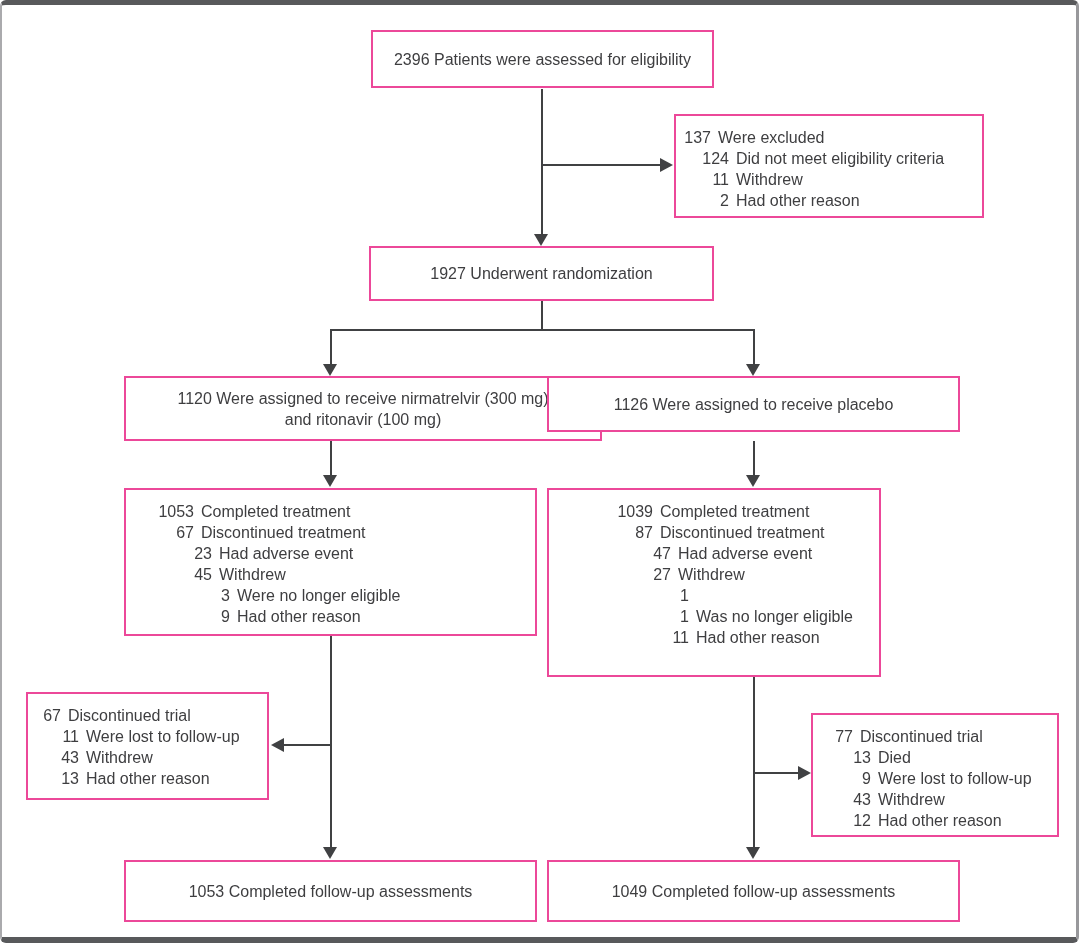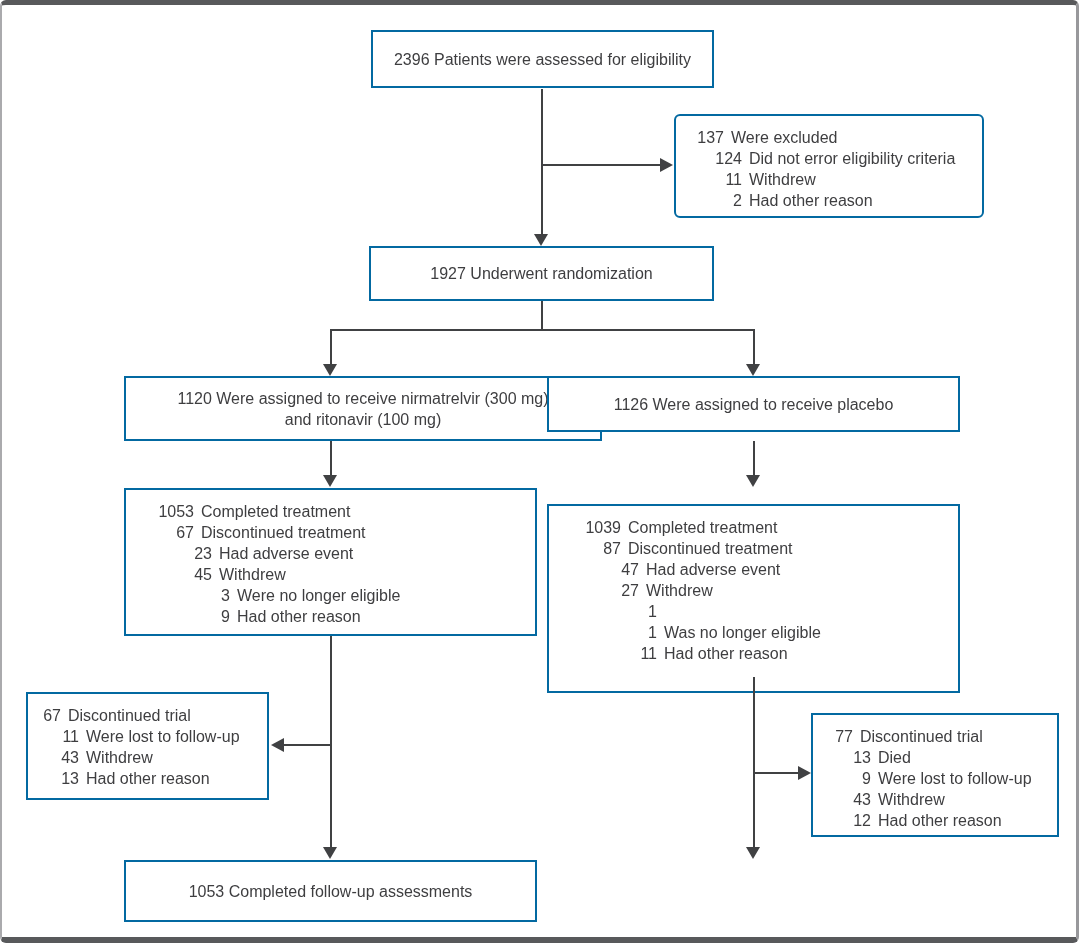--- a/index.html
+++ b/index.html
@@ -2,41 +2,41 @@
 <html><head>
 <meta charset="utf-8">
 <style>
   html,body{margin:0;padding:0;background:#ffffff;}
   body{font-family:"Liberation Sans", sans-serif; font-size:16px; line-height:21px; color:#3e3e40;}
 
   .canvas{position:relative; width:1079px; height:943px; box-sizing:border-box; background:#ffffff;
     border-top:5px solid #58595b; border-bottom:6px solid #58595b;
     border-left:2px solid #aaaaad; border-right:3px solid #98989b; border-radius:6px; overflow:hidden;}
 
-  .box{position:absolute; border:2px solid #0369a1; background:#ffffff; box-sizing:border-box;}
+  .box{position:absolute; border:2px solid #ec4899; background:#ffffff; box-sizing:border-box;}
   .box.center{display:flex; align-items:center; justify-content:center; text-align:center; white-space:pre-line;}
 
   .list{padding-top:11px;}
   .line{display:flex; align-items:flex-start;}
   .num{flex:none; text-align:right;}
   .txt{margin-left:7px; white-space:pre;}
   .w4 .num{width:36px}
   .w3 .num{width:27px}
   .w2 .num{width:18px}
   .line.lv1{margin-left:18px}
   .line.lv2{margin-left:36px}
 
   
   #box-assessed   {left:369px; top:25px;  width:343px; height:58px;}
-  #box-excluded   {left:672px; top:109px; width:310px; height:104px; padding-left:21px;border-radius:6px;}
+  #box-excluded   {left:672px; top:109px; width:310px; height:104px; padding-left:8px;}
   #box-randomized {left:367px; top:241px; width:345px; height:55px;}
   #box-assign-n   {left:122px; top:371px; width:478px; height:65px;}
   #box-assign-p   {left:545px; top:371px; width:413px; height:56px;}
   #box-treat-n    {left:122px; top:483px; width:413px; height:148px; padding-left:32px;}
-  #box-treat-p    {left:545px; top:483px; width:413px; height:189px; padding-left:36px;margin-top:16px;}
+  #box-treat-p    {left:545px; top:483px; width:334px; height:189px; padding-left:68px;}
   #box-disc-n     {left:24px;  top:687px; width:243px; height:108px; padding-left:15px;}
   #box-disc-p     {left:809px; top:708px; width:248px; height:124px; padding-left:22px;}
   #box-follow-n   {left:122px; top:855px; width:413px; height:62px;}
   #box-follow-p   {left:545px; top:855px; width:413px; height:62px;}
 
   
   .connector{position:absolute; background:#404143;}
   .arrow{position:absolute; width:0; height:0;}
   .arrow.down {border-left:7px solid transparent; border-right:7px solid transparent; border-top:12px solid #404143;}
   .arrow.right{border-top:7px solid transparent; border-bottom:7px solid transparent; border-left:13px solid #404143;}
@@ -72,21 +72,21 @@
 
   <div class="box center" id="box-assessed">2396 Patients were assessed for eligibility</div>
 
   <div class="box list w3" id="box-excluded">
       <div class="line lv0">
         <span class="num">137</span>
         <span class="txt">Were excluded</span>
       </div>
       <div class="line lv1">
         <span class="num">124</span>
-        <span class="txt">Did not error eligibility criteria</span>
+        <span class="txt">Did not meet eligibility criteria</span>
       </div>
       <div class="line lv1">
         <span class="num">11</span>
         <span class="txt">Withdrew</span>
       </div>
       <div class="line lv1">
         <span class="num">2</span>
         <span class="txt">Had other reason</span>
       </div>
     </div>
@@ -192,20 +192,21 @@
         <span class="txt">Withdrew</span>
       </div>
       <div class="line lv1">
         <span class="num">12</span>
         <span class="txt">Had other reason</span>
       </div>
     </div>
 
   <div class="box center" id="box-follow-n">1053 Completed follow-up assessments</div>
 
+  <div class="box center" id="box-follow-p">1049 Completed follow-up assessments</div>
 
   <div class="connector" id="ln-assessed-rand"></div>
   <div class="arrow down" id="ar-rand"></div>
 
   <div class="connector" id="ln-excl-h"></div>
   <div class="arrow right" id="ar-excl"></div>
 
   <div class="connector" id="ln-rand-down"></div>
   <div class="connector" id="ln-split"></div>
 

